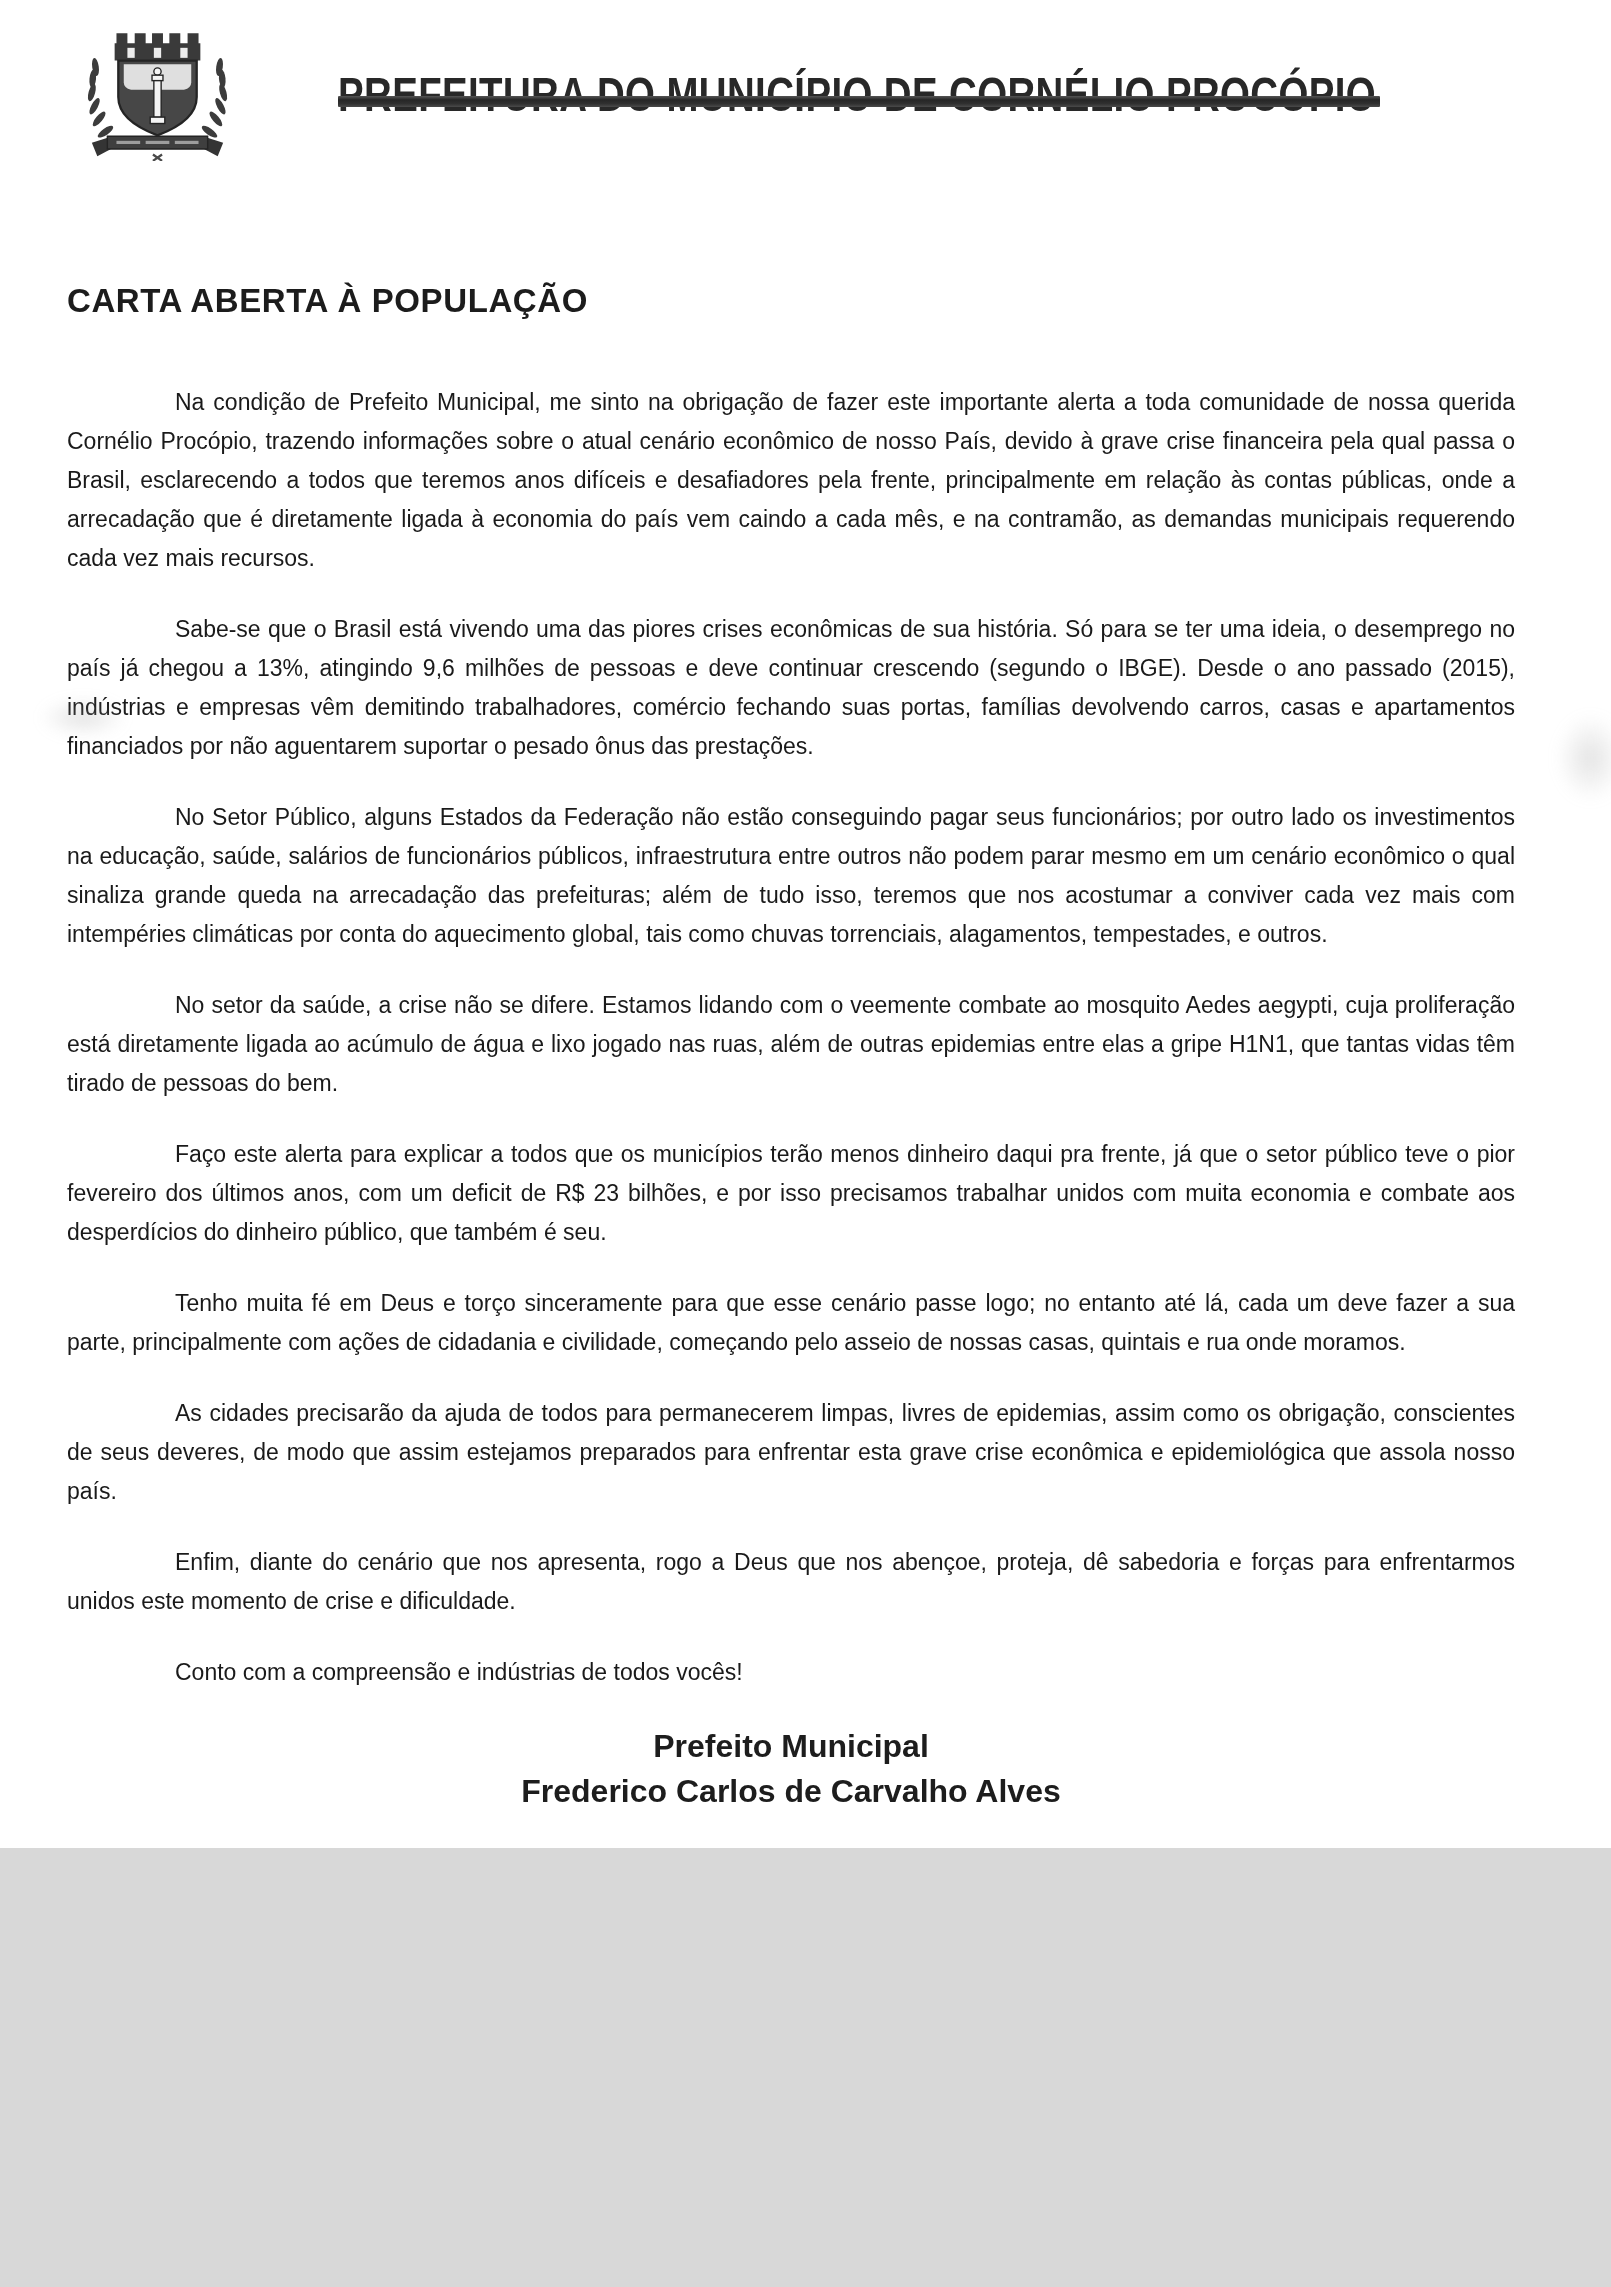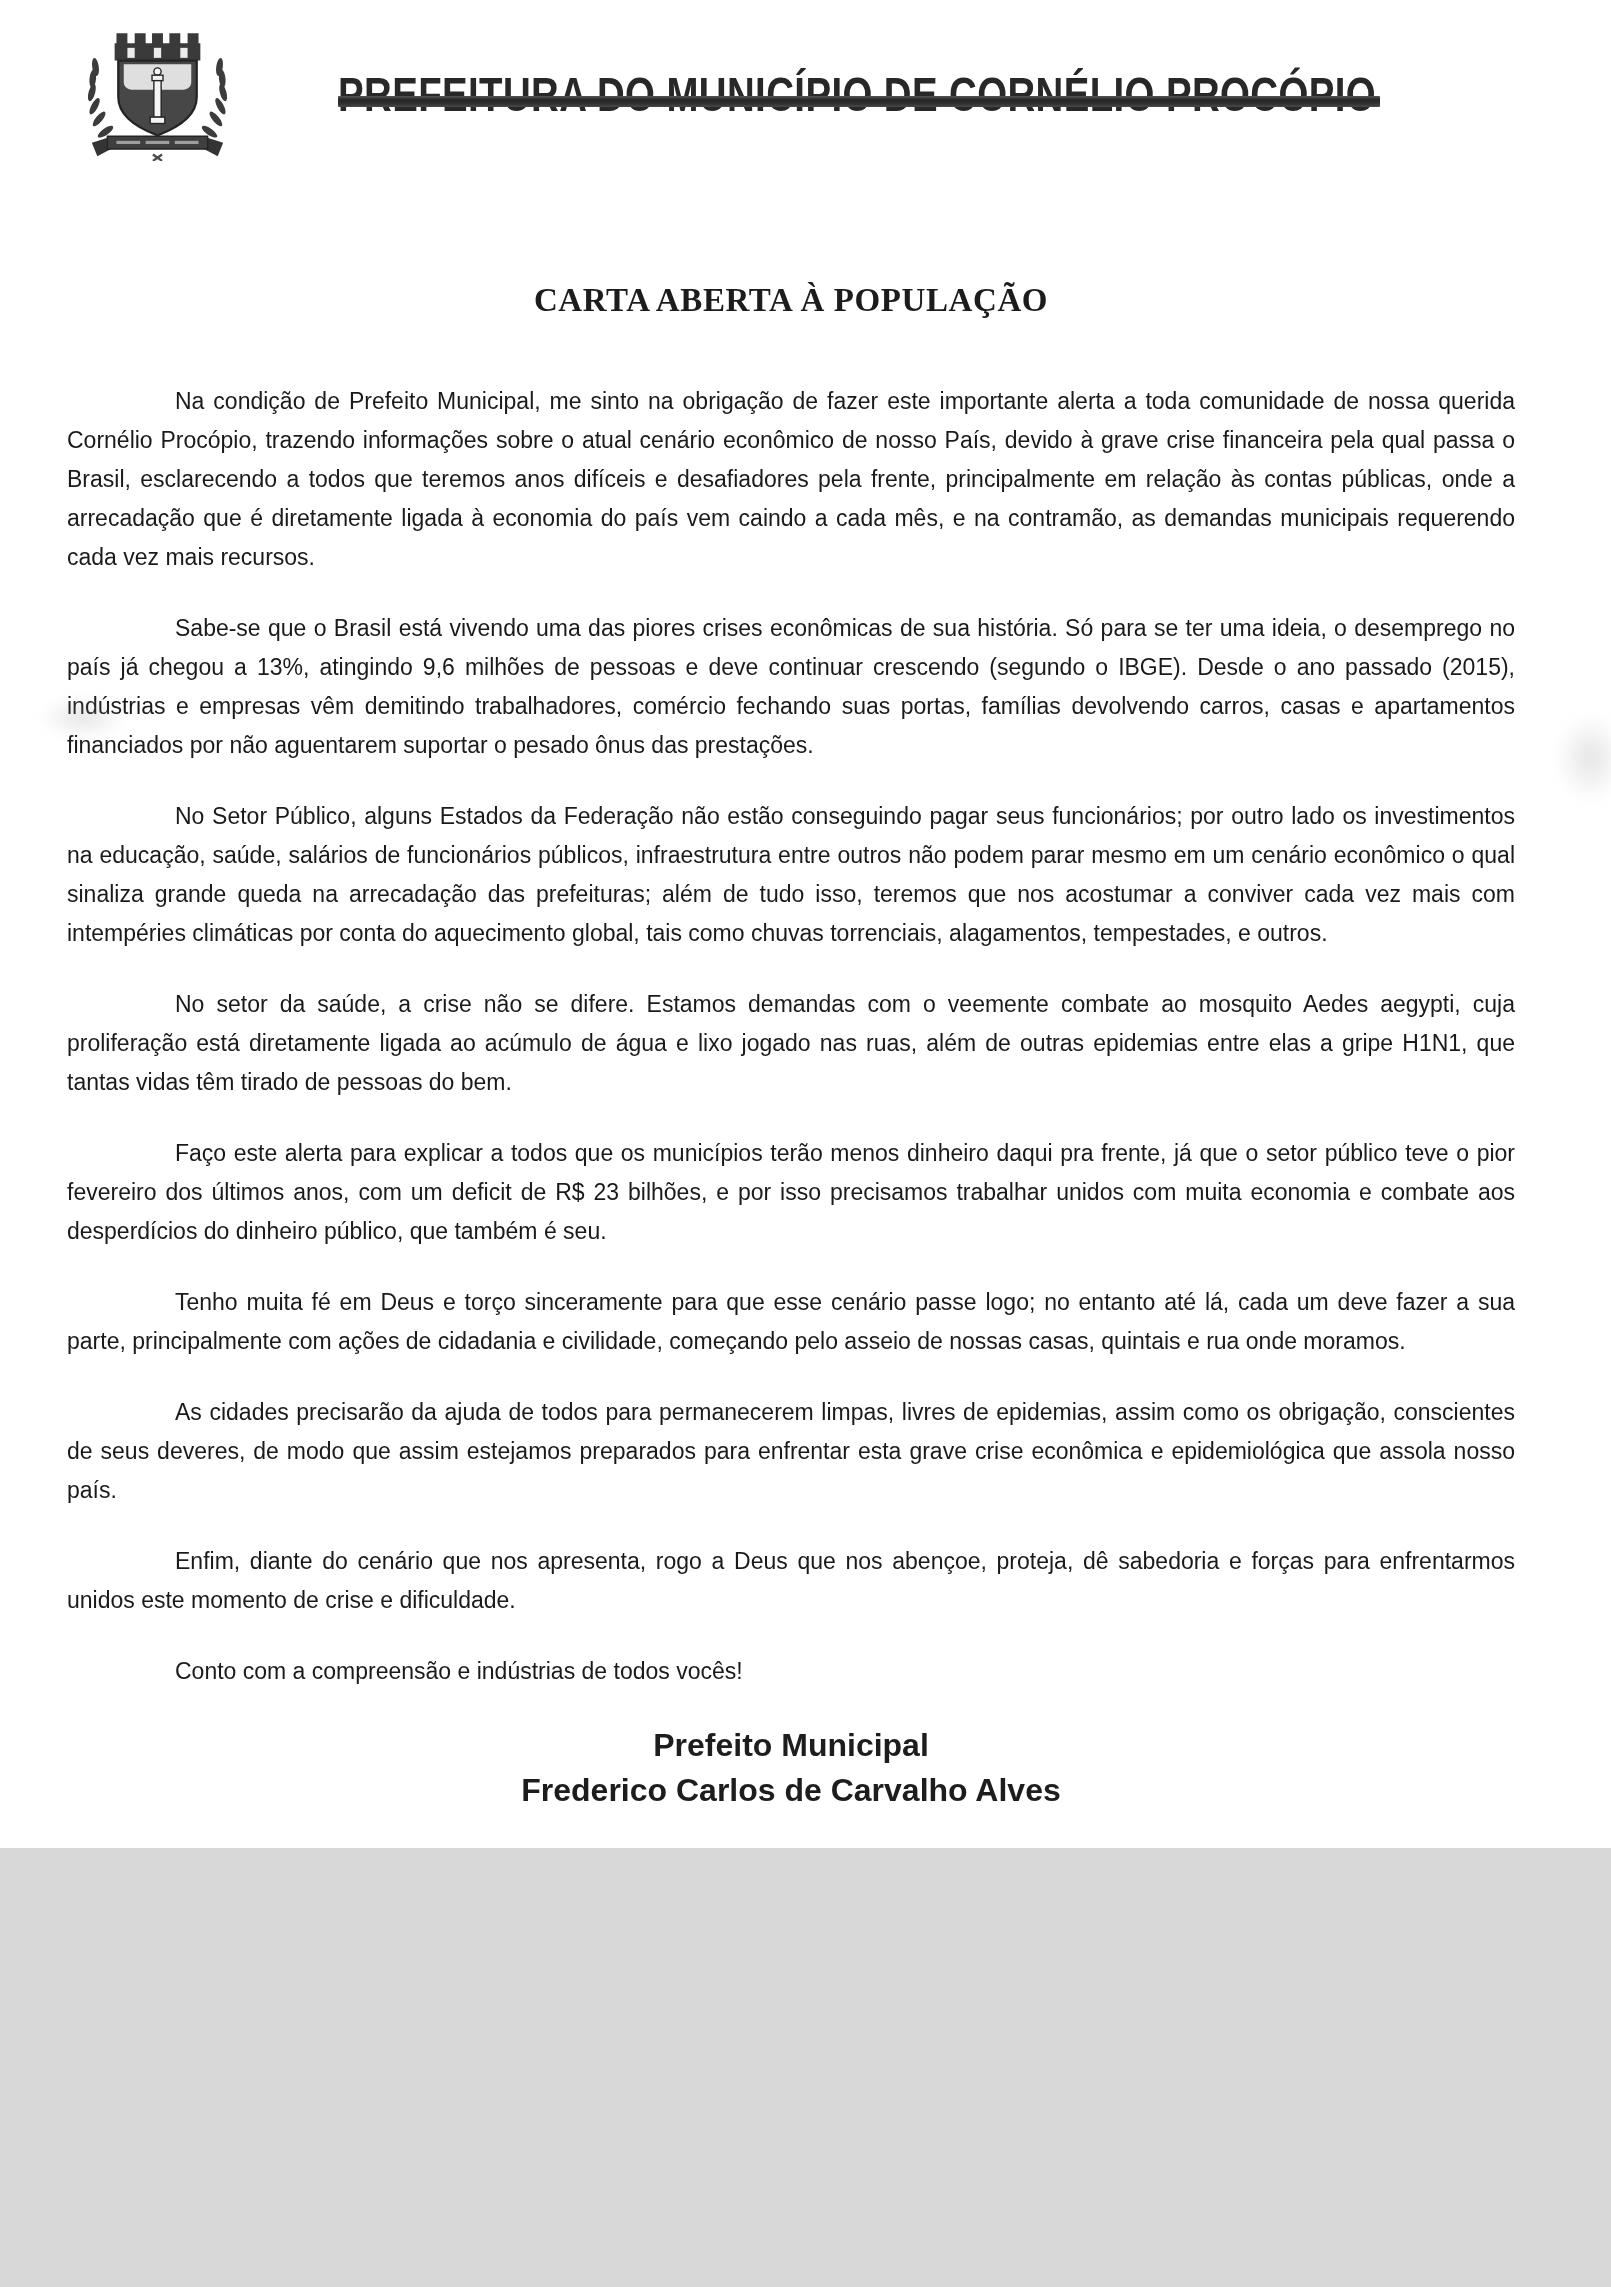--- a/index.html
+++ b/index.html
@@ -28,22 +28,21 @@
     background:linear-gradient(#555 0%, #262626 35%, #303030 70%, #4a4a4a 100%);
     border-radius:1px;
   }
 
   
   .letter{
     position:absolute;left:67px;top:282px;width:1448px;
   }
   .letter-title{
     margin:0 0 63px 0;
-    text-align:center;
-    font-size:33px;font-weight:bold;letter-spacing:0.6px;color:#1c1c1c;font-family:Liberation Serif, serif;
+    font-size:33px;font-weight:bold;letter-spacing:0.6px;color:#1c1c1c;
   }
   .letter p{
     margin:0 0 32px 0;
     font-size:23px;line-height:39px;
     text-align:justify;text-indent:108px;
     color:#1a1a1a;
   }
   .signature{
     margin-top:21.6px;
     text-align:center;
@@ -120,21 +119,21 @@
     <h1 class="head-title">PREFEITURA DO MUNICÍPIO DE CORNÉLIO PROCÓPIO</h1>
     <div class="head-rule"></div>
   </header>
 
   <main class="letter">
     <h2 class="letter-title">CARTA ABERTA À POPULAÇÃO</h2>
 
     <p>Na condição de Prefeito Municipal, me sinto na obrigação de fazer este importante alerta a toda comunidade de nossa querida Cornélio Procópio, trazendo informações sobre o atual cenário econômico de nosso País, devido à grave crise financeira pela qual passa o Brasil, esclarecendo a todos que teremos anos difíceis e desafiadores pela frente, principalmente em relação às contas públicas, onde a arrecadação que é diretamente ligada à economia do país vem caindo a cada mês, e na contramão, as demandas municipais requerendo cada vez mais recursos.</p>
     <p>Sabe-se que o Brasil está vivendo uma das piores crises econômicas de sua história. Só para se ter uma ideia, o desemprego no país já chegou a 13%, atingindo 9,6 milhões de pessoas e deve continuar crescendo (segundo o IBGE). Desde o ano passado (2015), indústrias e empresas vêm demitindo trabalhadores, comércio fechando suas portas, famílias devolvendo carros, casas e apartamentos financiados por não aguentarem suportar o pesado ônus das prestações.</p>
     <p>No Setor Público, alguns Estados da Federação não estão conseguindo pagar seus funcionários; por outro lado os investimentos na educação, saúde, salários de funcionários públicos, infraestrutura entre outros não podem parar mesmo em um cenário econômico o qual sinaliza grande queda na arrecadação das prefeituras; além de tudo isso, teremos que nos acostumar a conviver cada vez mais com intempéries climáticas por conta do aquecimento global, tais como chuvas torrenciais, alagamentos, tempestades, e outros.</p>
-    <p>No setor da saúde, a crise não se difere. Estamos demandas com o veemente combate ao mosquito Aedes aegypti, cuja proliferação está diretamente ligada ao acúmulo de água e lixo jogado nas ruas, além de outras epidemias entre elas a gripe H1N1, que tantas vidas têm tirado de pessoas do bem.</p>
+    <p>No setor da saúde, a crise não se difere. Estamos lidando com o veemente combate ao mosquito Aedes aegypti, cuja proliferação está diretamente ligada ao acúmulo de água e lixo jogado nas ruas, além de outras epidemias entre elas a gripe H1N1, que tantas vidas têm tirado de pessoas do bem.</p>
     <p>Faço este alerta para explicar a todos que os municípios terão menos dinheiro daqui pra frente, já que o setor público teve o pior fevereiro dos últimos anos, com um deficit de R$ 23 bilhões, e por isso precisamos trabalhar unidos com muita economia e combate aos desperdícios do dinheiro público, que também é seu.</p>
     <p>Tenho muita fé em Deus e torço sinceramente para que esse cenário passe logo; no entanto até lá, cada um deve fazer a sua parte, principalmente com ações de cidadania e civilidade, começando pelo asseio de nossas casas, quintais e rua onde moramos.</p>
     <p>As cidades precisarão da ajuda de todos para permanecerem limpas, livres de epidemias, assim como os obrigação, conscientes de seus deveres, de modo que assim estejamos preparados para enfrentar esta grave crise econômica e epidemiológica que assola nosso país.</p>
     <p>Enfim, diante do cenário que nos apresenta, rogo a Deus que nos abençoe, proteja, dê sabedoria e forças para enfrentarmos unidos este momento de crise e dificuldade.</p>
     <p>Conto com a compreensão e indústrias de todos vocês!</p>
 
     <div class="signature">
       <div>Prefeito Municipal</div>
       <div>Frederico Carlos de Carvalho Alves</div>
     </div>

